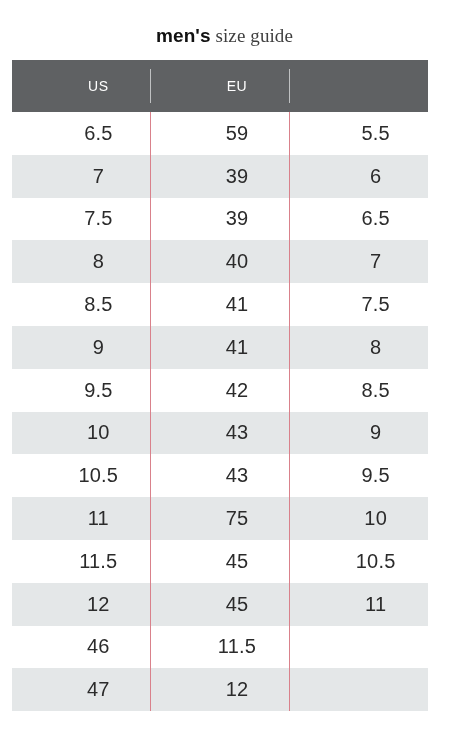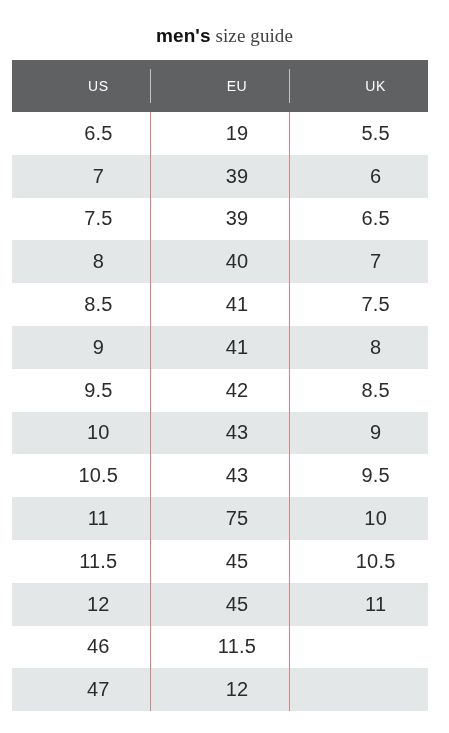--- a/index.html
+++ b/index.html
@@ -128,29 +128,28 @@
 
   <div id="guide-title">
     <span class="title-strong">men's</span><span class="title-rest"> size guide</span>
   </div>
 
   <div id="size-table">
 
     <div class="table-row" id="table-header-row">
       <div class="cell">US</div>
       <div class="cell">EU</div>
-      <div class="cell">UK</div>
       <div class="header-divider" id="header-divider-1"></div>
       <div class="header-divider" id="header-divider-2"></div>
     </div>
 
     <div id="table-body">
         <div class="table-row body-row">
           <div class="cell">6.5</div>
-          <div class="cell">19</div>
+          <div class="cell">59</div>
           <div class="cell">5.5</div>
         </div>
         <div class="table-row body-row shaded">
           <div class="cell">7</div>
           <div class="cell">39</div>
           <div class="cell">6</div>
         </div>
         <div class="table-row body-row">
           <div class="cell">7.5</div>
           <div class="cell">39</div>

